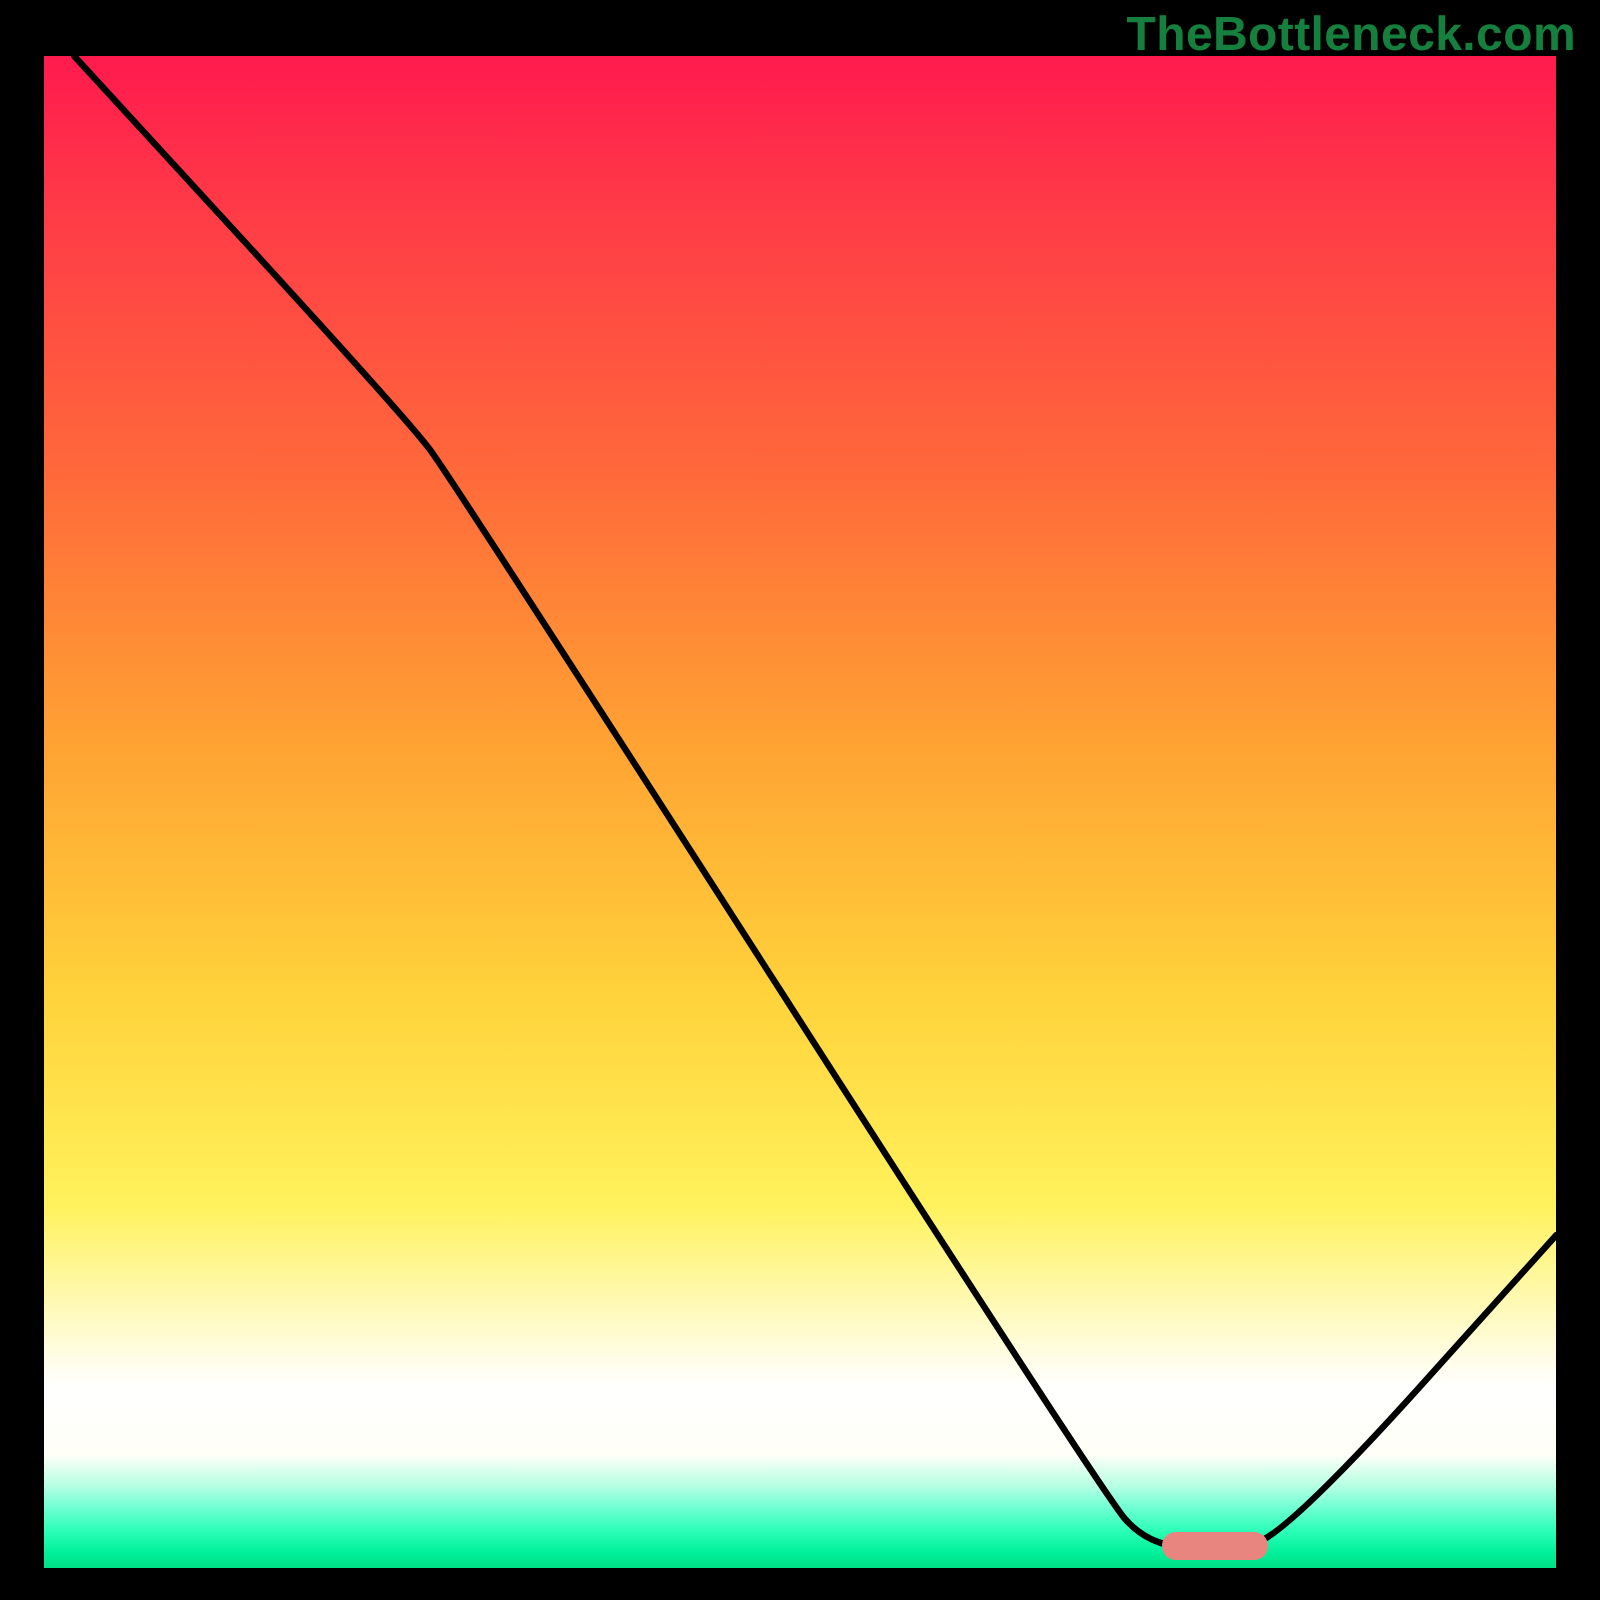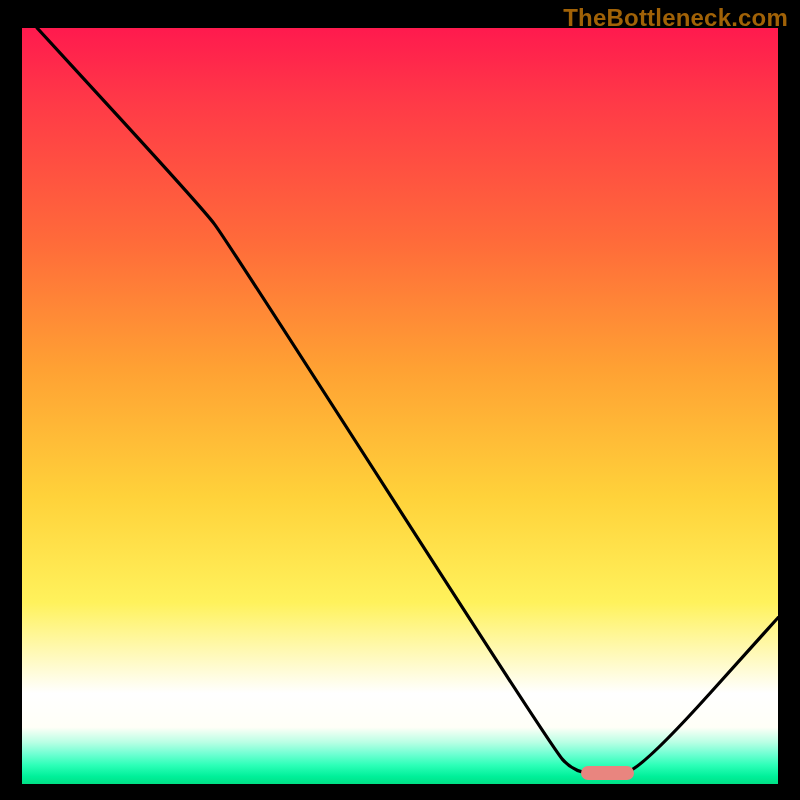--- a/index.html
+++ b/index.html
@@ -13,21 +13,21 @@
   .frame {
     position: relative;
     width: 800px;
     height: 800px;
     background: #000;
   }
   .watermark {
     position: absolute;
     top: 4px;
     right: 12px;
-    color: #a16207;
+    color: #15803d;
     font-size: 24px;
     font-weight: 600;
     letter-spacing: 0.2px;
     z-index: 5;
   }
   .plot-outer {
     position: absolute;
     left: 22px;
     top: 28px;
     width: 756px;

